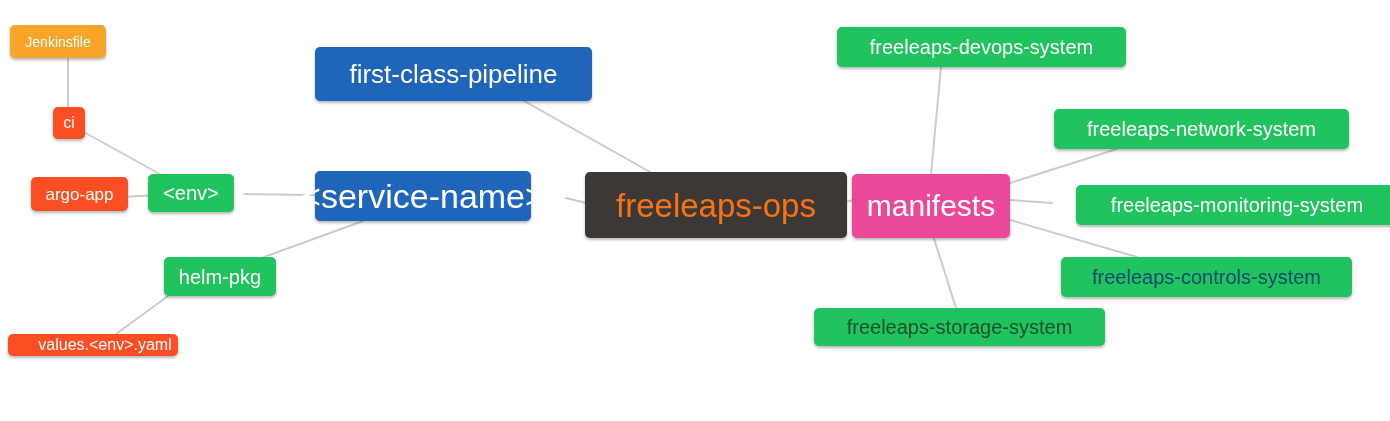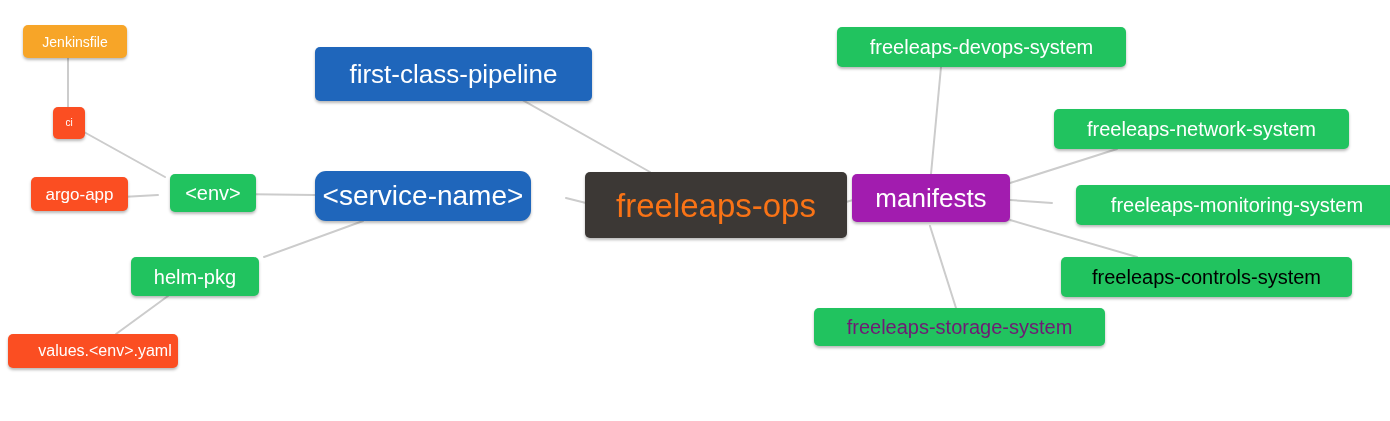--- a/index.html
+++ b/index.html
@@ -52,29 +52,29 @@
       <line x1="503" y1="89" x2="650" y2="172" stroke="#cccccc" stroke-width="2" stroke-linecap="round"></line>
       <line x1="566" y1="198" x2="586" y2="203" stroke="#cccccc" stroke-width="2" stroke-linecap="round"></line>
       <line x1="846" y1="202" x2="853" y2="200" stroke="#cccccc" stroke-width="2" stroke-linecap="round"></line>
       <line x1="931" y1="174" x2="941" y2="67" stroke="#cccccc" stroke-width="2" stroke-linecap="round"></line>
       <line x1="1010" y1="183" x2="1117" y2="149" stroke="#cccccc" stroke-width="2" stroke-linecap="round"></line>
       <line x1="1010" y1="200" x2="1052" y2="203" stroke="#cccccc" stroke-width="2" stroke-linecap="round"></line>
       <line x1="1010" y1="220" x2="1137" y2="257" stroke="#cccccc" stroke-width="2" stroke-linecap="round"></line>
       <line x1="930" y1="226" x2="956" y2="308" stroke="#cccccc" stroke-width="2" stroke-linecap="round"></line>
     </svg>
   <div id="node-layer">
-      <div class="node" style="left: 23px; top: 25px; width: 104px; height: 33px; font-size: 14px; background: rgb(247, 165, 40); color: rgb(255, 255, 255);">Jenkinsfile</div>
-      <div class="node" style="left: 53px; top: 107px; width: 32px; height: 32px; font-size: 10px; background: rgb(251, 78, 34); color: rgb(255, 255, 255);">ci</div>
+      <div class="node" style="left: 10px; top: 25px; width: 96px; height: 33px; font-size: 14px; background: rgb(247, 165, 40); color: rgb(255, 255, 255);">Jenkinsfile</div>
+      <div class="node" style="left: 53px; top: 107px; width: 32px; height: 32px; font-size: 16px; background: rgb(251, 78, 34); color: rgb(255, 255, 255);">ci</div>
       <div class="node" style="left: 31px; top: 177px; width: 97px; height: 34px; font-size: 17px; background: rgb(251, 78, 34); color: rgb(255, 255, 255);">argo-app</div>
-      <div class="node" style="left: 170px; top: 174px; width: 86px; height: 38px; font-size: 20px; background: rgb(33, 195, 95); color: rgb(255, 255, 255);">&lt;env&gt;</div>
-      <div class="node" style="left: 131px; top: 257px; width: 128px; height: 39px; font-size: 20px; background: rgb(33, 195, 95); color: rgb(255, 255, 255);">helm-pkg</div>
-      <div class="node" style="left: 8px; top: 334px; width: 170px; height: 34px; font-size: 16px; background: rgb(251, 78, 34); color: rgb(255, 255, 255); padding-left: 24px;">values.&lt;env&gt;.yaml</div>
+      <div class="node" style="left: 148px; top: 174px; width: 86px; height: 38px; font-size: 20px; background: rgb(33, 195, 95); color: rgb(255, 255, 255);">&lt;env&gt;</div>
+      <div class="node" style="left: 164px; top: 257px; width: 112px; height: 39px; font-size: 20px; background: rgb(33, 195, 95); color: rgb(255, 255, 255);">helm-pkg</div>
+      <div class="node" style="left: 8px; top: 334px; width: 170px; height: 22px; font-size: 16px; background: rgb(251, 78, 34); color: rgb(255, 255, 255); padding-left: 24px;">values.&lt;env&gt;.yaml</div>
       <div class="node" style="left: 315px; top: 35px; width: 277px; height: 54px; font-size: 26px; background: rgb(31, 102, 187); color: rgb(255, 255, 255); margin-top: 12px;">first-class-pipeline</div>
-      <div class="node" style="left: 315px; top: 171px; width: 216px; height: 50px; font-size: 28px; background: rgb(31, 102, 187); color: rgb(255, 255, 255); border-radius: 11px;">&lt;service-name&gt;</div>
+      <div class="node" style="left: 315px; top: 171px; width: 216px; height: 50px; font-size: 34px; background: rgb(31, 102, 187); color: rgb(255, 255, 255);">&lt;service-name&gt;</div>
       <div class="node" style="left: 585px; top: 172px; width: 262px; height: 66px; font-size: 33px; background: rgb(60, 56, 53); color: #f97316;">freeleaps-ops</div>
-      <div class="node" style="left: 852px; top: 174px; width: 158px; height: 48px; font-size: 26px; background: #a21caf; color: rgb(255, 255, 255);">manifests</div>
+      <div class="node" style="left: 852px; top: 174px; width: 158px; height: 64px; font-size: 30px; background: #ec4899; color: rgb(255, 255, 255);">manifests</div>
       <div class="node" style="left: 837px; top: 27px; width: 289px; height: 40px; font-size: 20px; background: rgb(33, 195, 95); color: rgb(255, 255, 255);">freeleaps-devops-system</div>
       <div class="node" style="left: 1054px; top: 109px; width: 295px; height: 40px; font-size: 20px; background: rgb(33, 195, 95); color: rgb(255, 255, 255);">freeleaps-network-system</div>
       <div class="node" style="left: 1052px; top: 185px; width: 322px; height: 40px; font-size: 20px; background: rgb(33, 195, 95); color: rgb(255, 255, 255); margin-left: 24px;">freeleaps-monitoring-system</div>
-      <div class="node" style="left: 1061px; top: 257px; width: 291px; height: 40px; font-size: 20px; background: rgb(33, 195, 95); color: #000000;">freeleaps-controls-system</div>
-      <div class="node" style="left: 814px; top: 308px; width: 291px; height: 38px; font-size: 20px; background: rgb(33, 195, 95); color: #701a75;">freeleaps-storage-system</div>
+      <div class="node" style="left: 1061px; top: 257px; width: 291px; height: 40px; font-size: 20px; background: rgb(33, 195, 95); color: #0c4a6e;">freeleaps-controls-system</div>
+      <div class="node" style="left: 814px; top: 308px; width: 291px; height: 38px; font-size: 20px; background: rgb(33, 195, 95); color: #14532d;">freeleaps-storage-system</div>
     </div>
 </div>
 
 </body></html>

